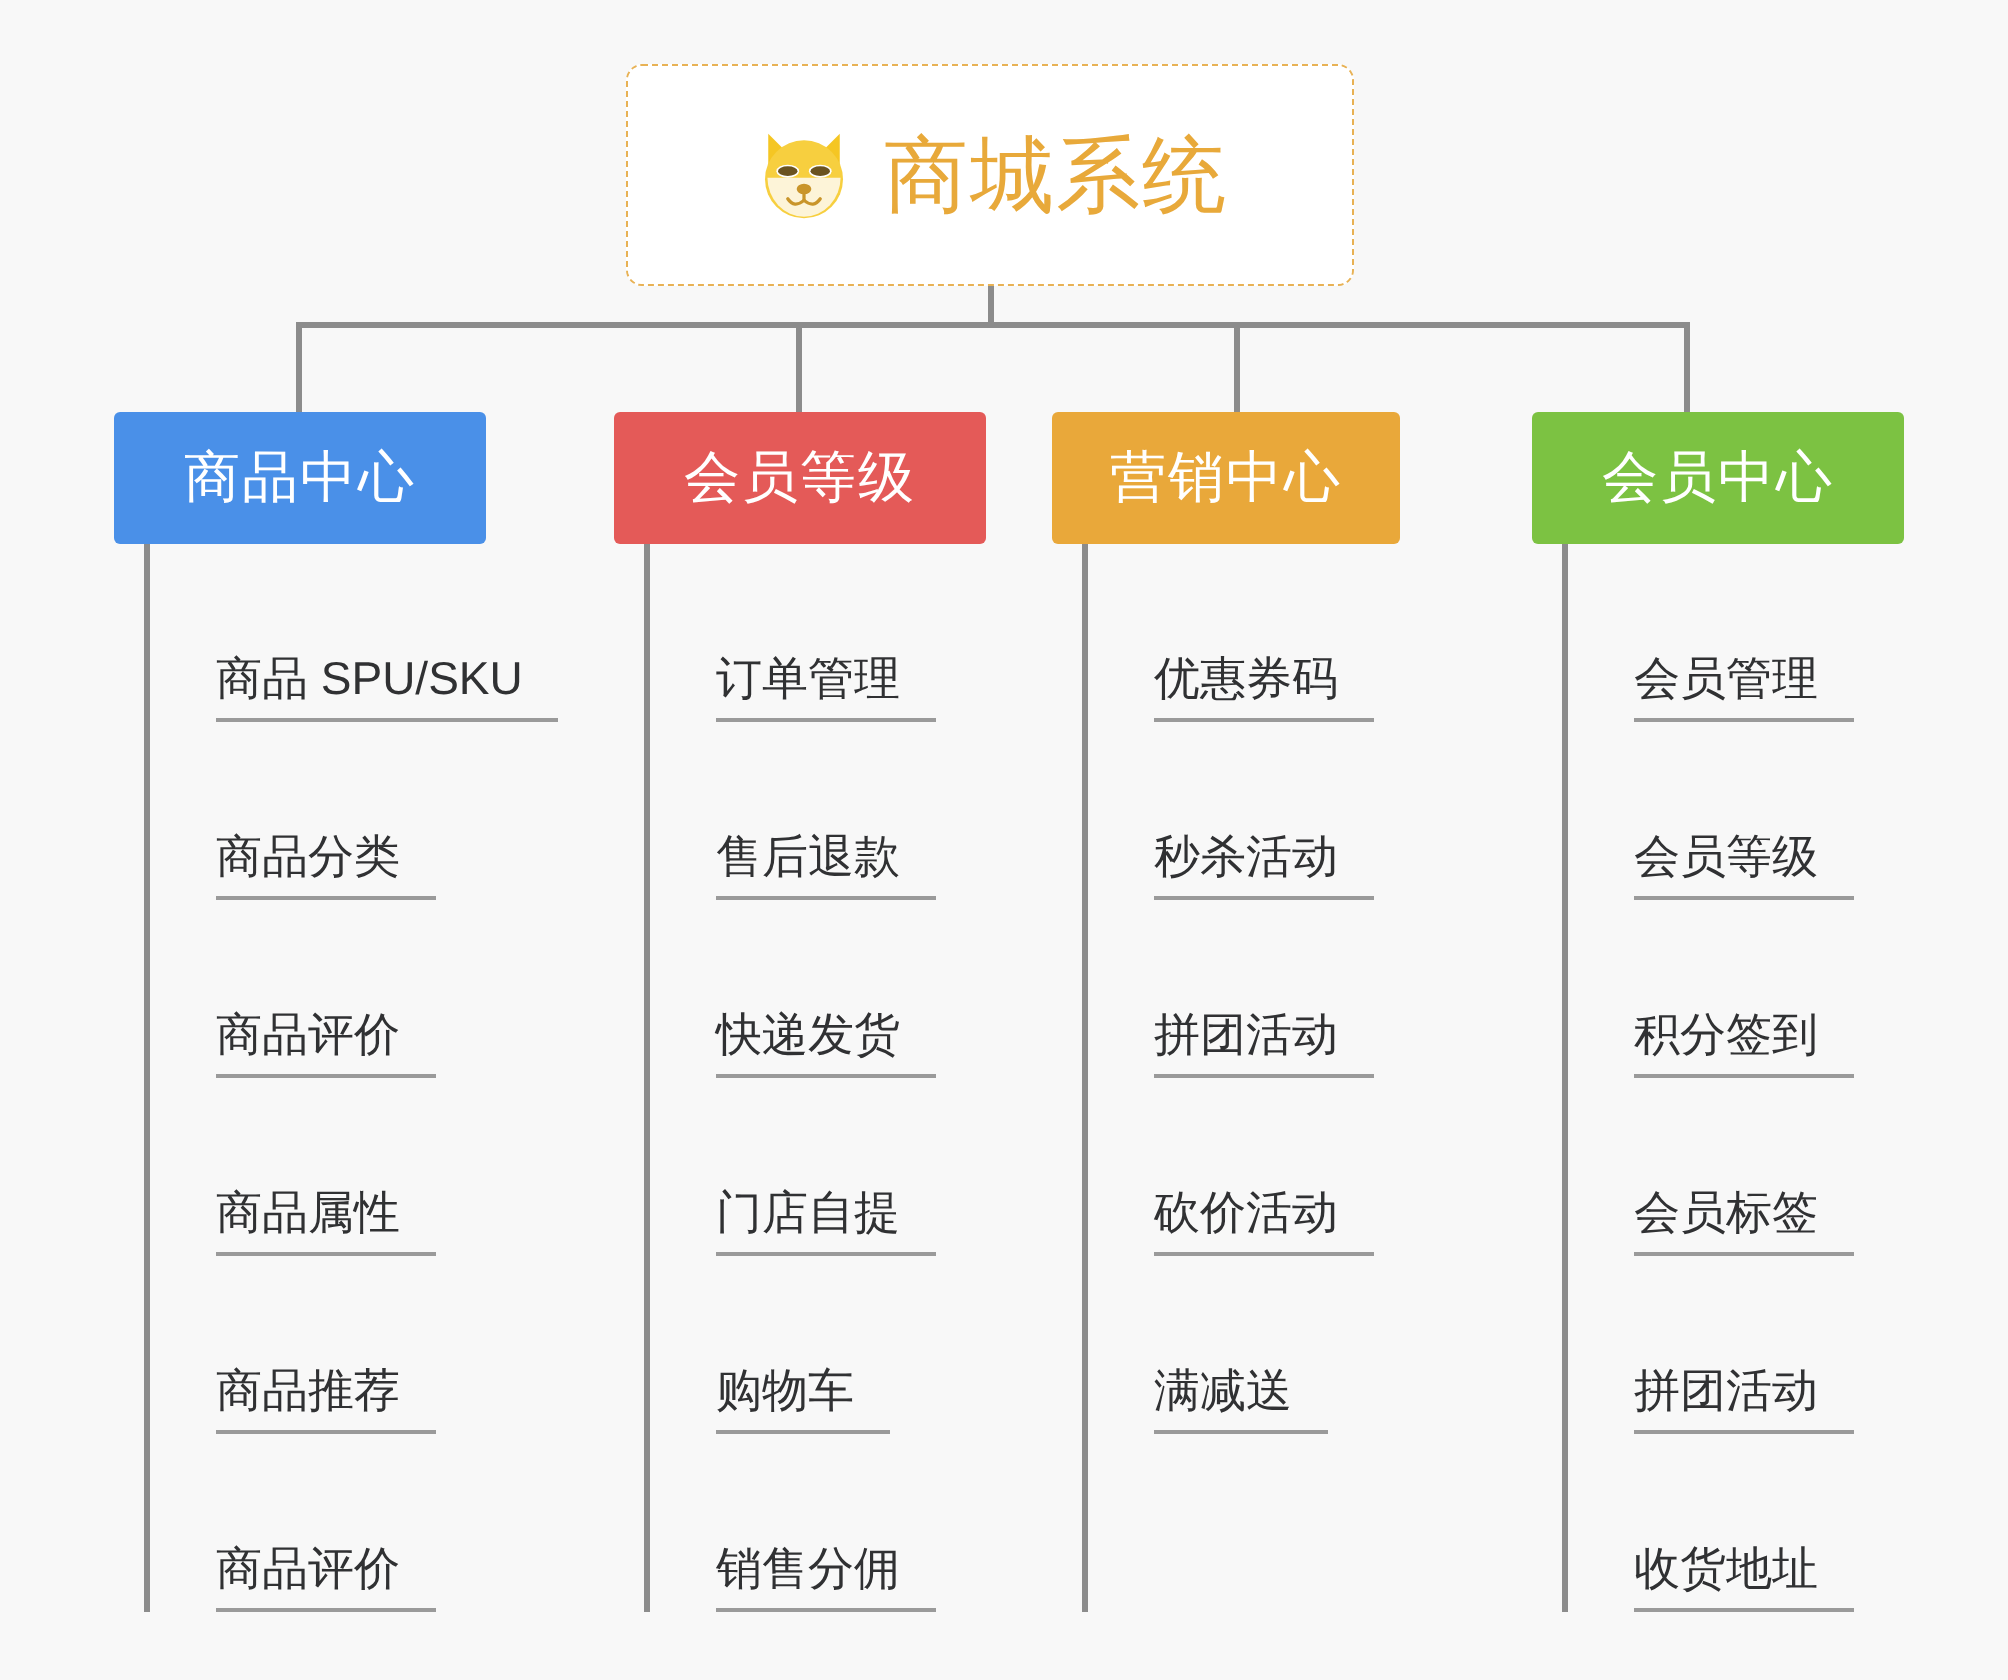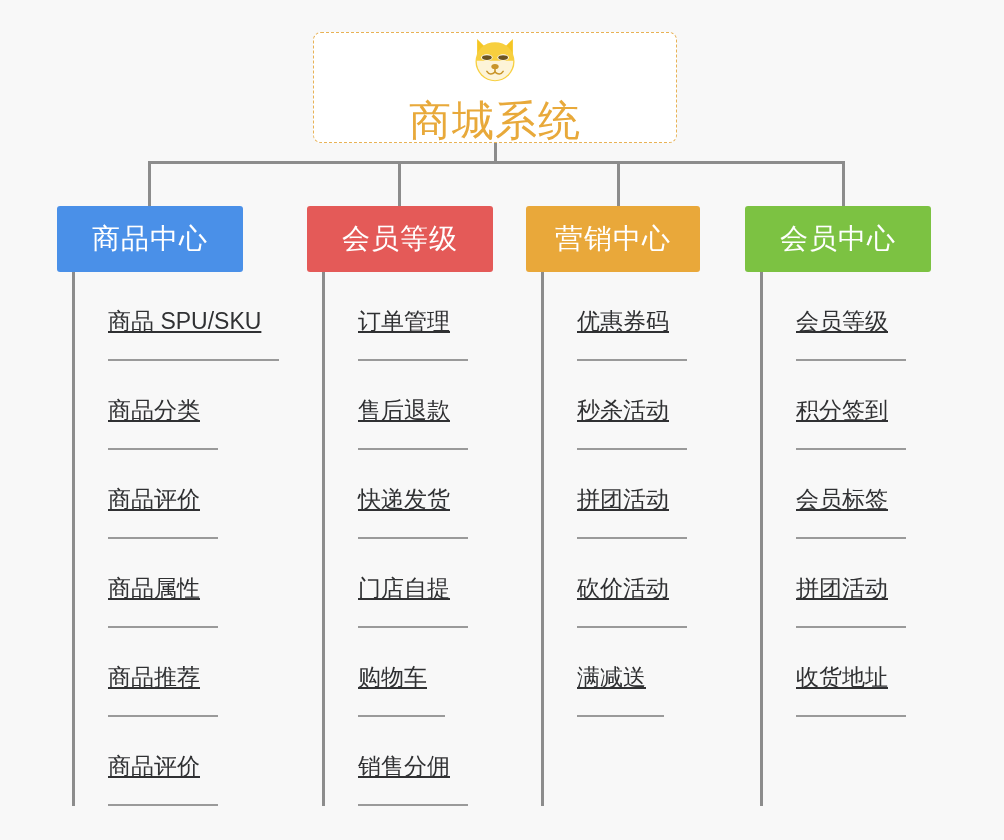--- a/index.html
+++ b/index.html
@@ -26,21 +26,20 @@
     top: 32px;
     width: 364px;
     height: 111px;
     background: #ffffff;
     border: 1px dashed #e8b255;
     border-radius: 8px;
     display: flex;
     align-items: center;
     justify-content: center;
     gap: 14px;
-    flex-direction: column;
   }
   .root-icon {
     width: 52px;
     height: 52px;
     flex: 0 0 auto;
     display: block;
   }
   .root-title {
     font-size: 42px;
     line-height: 1;
@@ -92,23 +91,22 @@
     display: flex;
     align-items: flex-end;
     padding-left: 36px;
   }
   .leaf-label {
     display: inline-block;
     font-size: 23px;
     line-height: 1.15;
     color: #303133;
     white-space: nowrap;
-    padding: 0 18px 25px 0;
+    padding: 0 18px 7px 0;
     border-bottom: 2px solid #9a9a9a;
-    text-decoration: underline;
   }
 </style>
 </head>
 <body style="background: rgb(248, 248, 248);">
 
 <div id="diagram">
 
   <div class="root-node">
     <svg class="root-icon" viewBox="0 0 64 64">
       <path d="M10 6 L10 26 L22 18 Z" fill="#f5c623"></path>
@@ -204,27 +202,30 @@
             <span class="leaf-label">拼团活动</span>
           </div>
           <div class="leaf">
             <span class="leaf-label">砍价活动</span>
           </div>
           <div class="leaf">
             <span class="leaf-label">满减送</span>
           </div>
         </div>
       </div>
-      <div class="col" style="left: 745px; width: 148px;">
+      <div class="col" style="left: 766px; width: 148px;">
         <div class="col-header" style="background: rgb(124, 194, 66); width: 186px;">
           <span>会员中心</span>
         </div>
         <div class="trunk" style="left: 15px; height: 534px;"></div>
         <div class="leaves" style="left: 15px;">
           <div class="leaf">
+            <span class="leaf-label">会员管理</span>
+          </div>
+          <div class="leaf">
             <span class="leaf-label">会员等级</span>
           </div>
           <div class="leaf">
             <span class="leaf-label">积分签到</span>
           </div>
           <div class="leaf">
             <span class="leaf-label">会员标签</span>
           </div>
           <div class="leaf">
             <span class="leaf-label">拼团活动</span>

